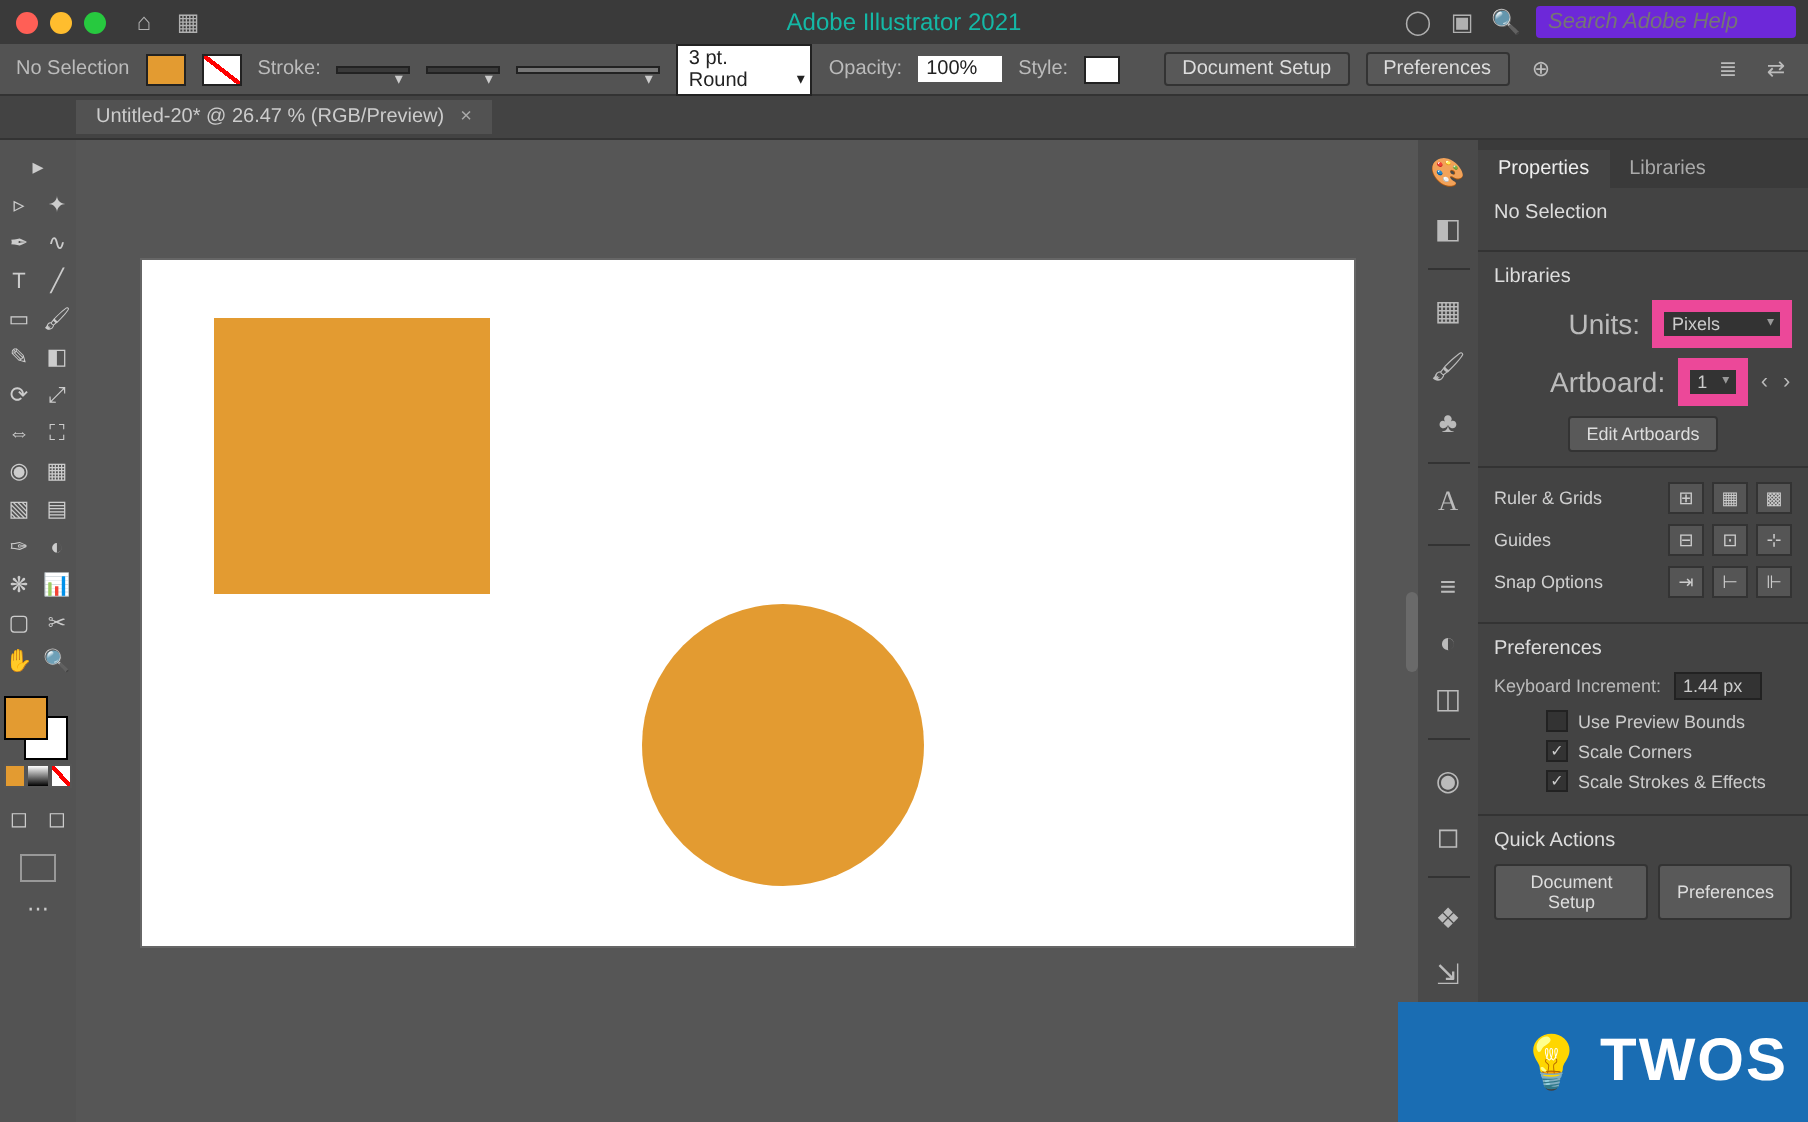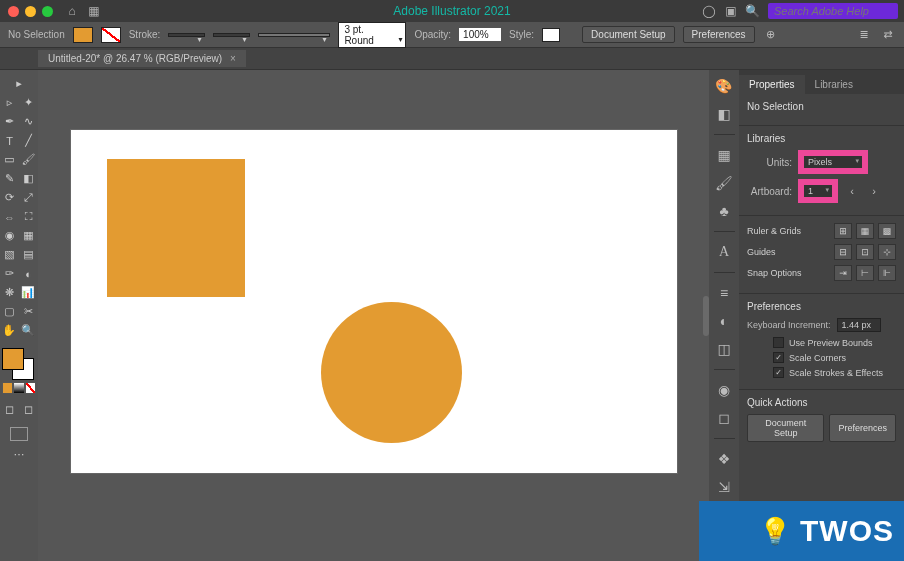--- a/index.html
+++ b/index.html
@@ -66,21 +66,21 @@
 .icon-column .ic { width: 20px; height: 20px; display: flex; align-items: center; justify-content: center; color: #bbb; font-size: 14px; }
 .icon-column .sep { height: 1px; background: #333; width: 70%; margin: 2px 0; }
 
 .panel { width: 165px; background: #434343; display: flex; flex-direction: column; }
 .panel-tabs { display: flex; background: #3a3a3a; height: 24px; align-items: flex-end; }
 .ptab { padding: 4px 10px; font-size: 10px; color: #aaa; }
 .ptab.active { background: #434343; color: #eee; }
 .panel-section { padding: 7px 8px; border-bottom: 1px solid #333; }
 .panel-section .heading { font-size: 10px; color: #ddd; margin-bottom: 6px; }
 .field-row { display: flex; align-items: center; gap: 6px; margin-bottom: 5px; }
-.field-label { font-size: 10px; color: #bbb; flex: 0 0 45px; text-align: right; }
+.field-label { font-size: 14px; color: #bbb; flex: 0 0 45px; text-align: right; margin-left: 28px; }
 .field-input { background: #333; border: 6px solid #ec4899; padding: 1px 14px 1px 4px; font-size: 9px; color: #ccc; width: 54px; position: relative; }
 .field-input::after { content:"▾"; position: absolute; right: 3px; font-size: 7px; color: #999; }
 .panel-btn { background: #595959; border: 1px solid #333; padding: 3px 8px; font-size: 9px; color: #ddd; border-radius: 2px; }
 .icon-btns { display: flex; gap: 4px; }
 .icon-btn { width: 18px; height: 16px; background: #555; border: 1px solid #333; display: flex; align-items: center; justify-content: center; font-size: 9px; color: #ccc; }
 .chk-row { display: flex; align-items: center; gap: 5px; margin-bottom: 4px; font-size: 9px; color: #ccc; padding-left: 26px; }
 .chk { width: 11px; height: 11px; background: #333; border: 1px solid #222; display: inline-flex; align-items: center; justify-content: center; font-size: 8px; color: #ccc; }
 .chk.checked::after { content: "✓"; }
 .val-box { background: #333; border: 1px solid #222; padding: 1px 4px; font-size: 9px; color: #ccc; width: 44px; }
 .qa-row { display: flex; gap: 5px; justify-content: center; }
@@ -261,20 +261,23 @@
         <div class="field-row">
           <span class="field-label">Units:</span>
           <div class="field-input" style="width:70px">Pixels</div>
         </div>
         <div class="field-row">
           <span class="field-label">Artboard:</span>
           <div class="field-input" style="width:40px">1</div>
           <span class="ctrl-icon">‹</span>
           <span class="ctrl-icon">›</span>
         </div>
+        <div style="text-align:center; margin-top:2px">
+          <button class="panel-btn">Edit Artboards</button>
+        </div>
       </div>
       <div class="panel-section">
         <div class="field-row" style="justify-content:space-between">
           <span style="font-size:9px">Ruler &amp; Grids</span>
           <div class="icon-btns">
             <div class="icon-btn">⊞</div>
             <div class="icon-btn">▦</div>
             <div class="icon-btn">▩</div>
           </div>
         </div>

